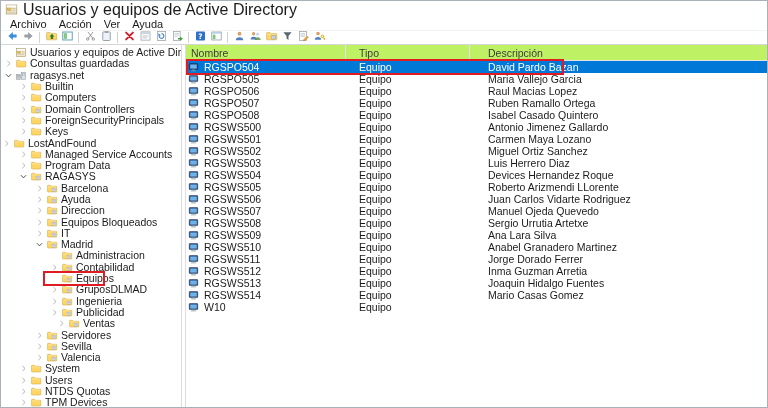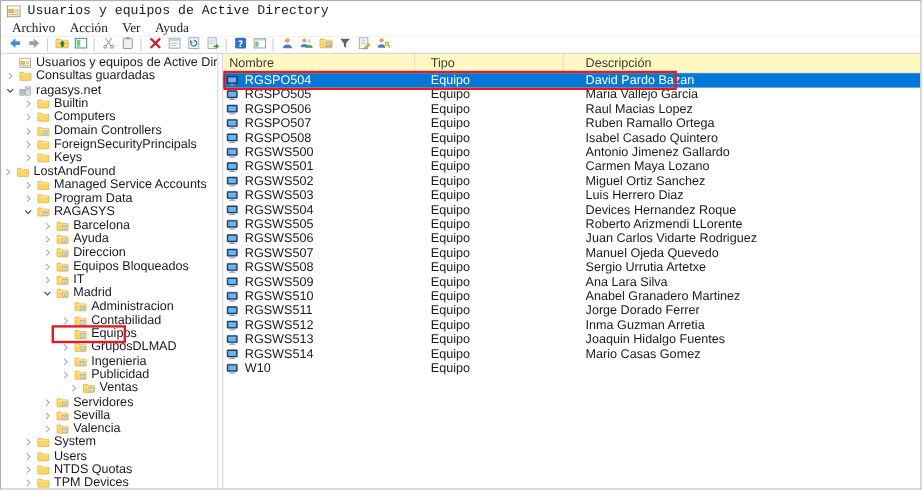--- a/index.html
+++ b/index.html
@@ -3,25 +3,25 @@
 <meta charset="utf-8">
 <style>
   html,body{margin:0;padding:0;background:#e9e9e9;}
   body{width:768px;height:408px;overflow:hidden;font-family:"Liberation Sans","DejaVu Sans",sans-serif;
        font-size:10.5px;color:#1b1b1b;-webkit-font-smoothing:antialiased;}
   .window{box-sizing:border-box;width:768px;height:408px;background:#fff;border:1px solid #a9b0b8;
           display:flex;flex-direction:column;overflow:hidden;}
   
   .titlebar{height:17px;display:flex;align-items:center;gap:5px;padding-left:4px;flex:none;background:#fff;}
   .titlebar .appicon{width:13px;height:13px;flex:none;display:inline-flex;}
-  .titlebar .title{font-size:11px;white-space:nowrap;font-family:Liberation Mono, monospace;}
+  .titlebar .title{font-size:16px;white-space:nowrap;}
   .menubar{height:12px;display:flex;align-items:center;padding-left:3px;flex:none;background:#fff;
            border-bottom:1px solid #f3f3f3;}
   .menu-item{font-size:11px;padding:0 6px;line-height:12px;cursor:default;background:none;border:none;
-             font-family:Liberation Serif, serif;color:#1b1b1b;}
+             font-family:Liberation Sans, sans-serif;color:#1b1b1b;}
   .toolbar{height:13px;display:flex;align-items:center;padding:0 3px;flex:none;background:#fff;
            border-bottom:1px solid #d6d6d6;}
   .tbbtn{width:16px;height:13px;border:none;background:none;padding:0;margin:0;display:inline-flex;
          align-items:center;justify-content:center;}
   .tbbtn svg{width:13px;height:12px;}
   .tbsep{width:1px;height:11px;background:#d2d2d2;margin:0 3px;flex:none;}
   
   .content{flex:1;display:flex;min-height:0;background:#fff;}
   .tree-pane{box-sizing:border-box;width:181px;flex:none;overflow:hidden;padding-top:2px;
              border-right:1px solid #dcdcdc;position:relative;}
@@ -30,21 +30,21 @@
   
   .trow{height:11.3px;display:flex;align-items:center;white-space:nowrap;position:relative;cursor:default;}
   .chev{width:11px;height:11px;flex:none;display:inline-flex;align-items:center;justify-content:center;}
   .chev svg{width:9px;height:9px;}
   .ticon{width:13px;height:11px;flex:none;display:inline-flex;align-items:center;justify-content:center;}
   .ticon svg{width:12px;height:11px;}
   .tlabel{margin-left:3px;line-height:11px;}
   .trow.boxed::after{content:"";position:absolute;left:42px;top:-2px;width:62px;height:15px;
        border:2px solid var(--ann);box-sizing:border-box;pointer-events:none;z-index:5;}
   
-  .lheader{height:15px;display:flex;align-items:stretch;border-bottom:1px solid #e3e3e3;background:#fef9c3;}
+  .lheader{height:15px;display:flex;align-items:stretch;border-bottom:1px solid #e3e3e3;background:#bef264;}
   .hcell{box-sizing:border-box;display:flex;align-items:center;color:#3c3c3c;font-size:10.5px;cursor:default;}
   .hcell.c1{width:160px;padding-left:5px;border-right:1px solid #e3e3e3;}
   .hcell.c2{width:124px;padding-left:13px;border-right:1px solid #e3e3e3;}
   .hcell.c3{flex:1;padding-left:18px;}
   .lrow{height:12px;display:flex;align-items:center;position:relative;cursor:default;}
   .lcell{box-sizing:border-box;display:flex;align-items:center;height:100%;overflow:hidden;white-space:nowrap;}
   .lcell.c1{width:160px;padding-left:2px;}
   .lcell.c2{width:124px;padding-left:13px;}
   .lcell.c3{flex:1;padding-left:18px;}
   .licon{width:12px;height:12px;flex:none;display:inline-flex;align-items:center;margin-right:4px;}

